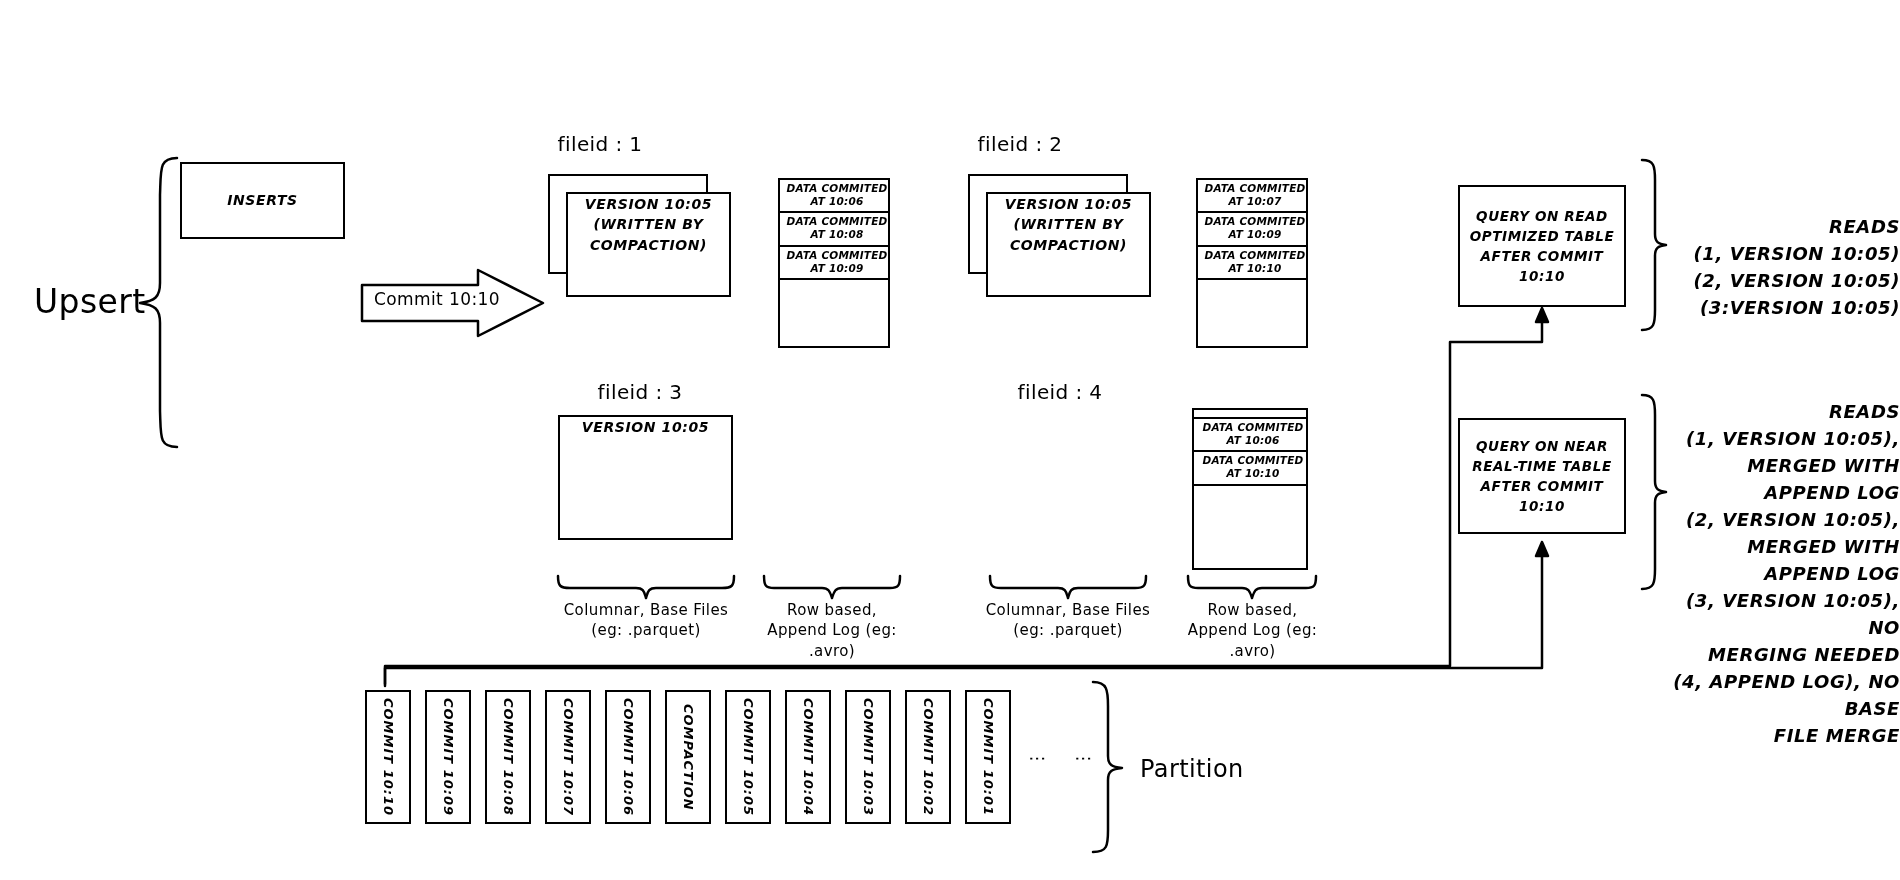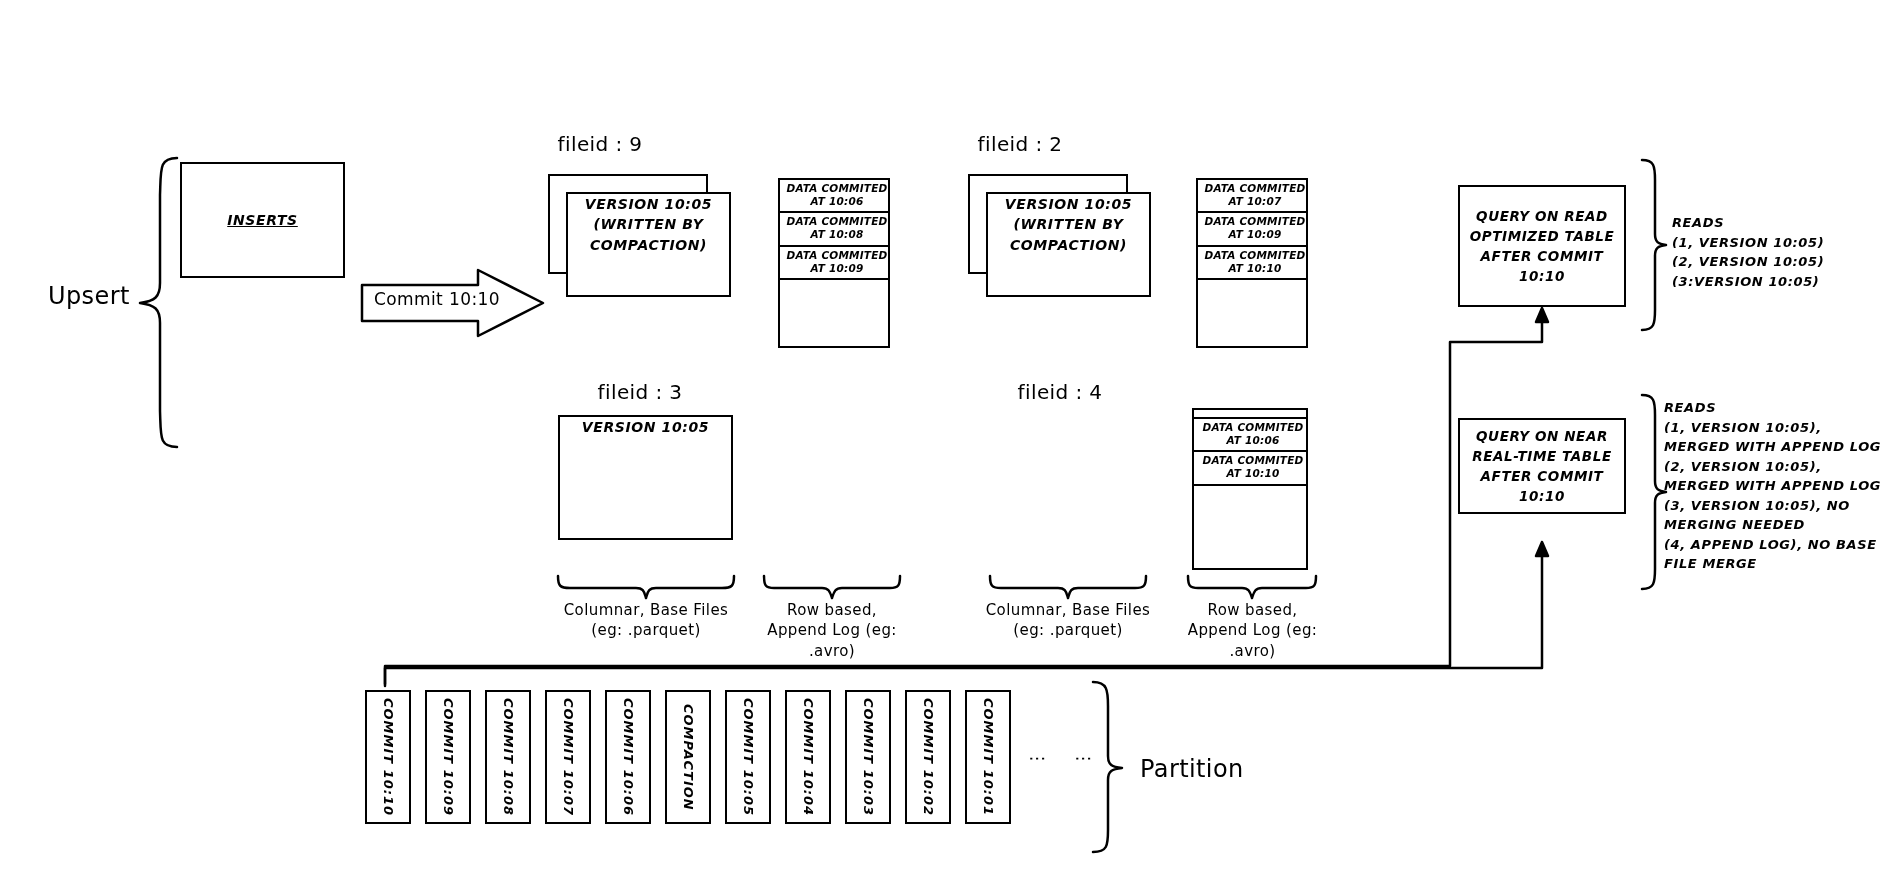--- a/index.html
+++ b/index.html
@@ -42,22 +42,22 @@
     border: 2.5px solid #000;
     background: #fff;
     display: flex;
     align-items: center;
     justify-content: center;
     text-align: center;
   }
   .box-label { line-height: 1.3; }
 
   
-  #upsert-label { left: 48px; top: 282px; font-size: 24px; }
-  #inserts-box { left: 180px; top: 162px; width: 165px; height: 116px; text-decoration: underline; }
+  #upsert-label { left: 34px; top: 282px; font-size: 33px; }
+  #inserts-box { left: 180px; top: 162px; width: 165px; height: 77px; }
   #updates-box { left: 180px; top: 345px; width: 165px; height: 95px; }
   #inserts-box .box-label, #updates-box .box-label { font-size: 14px; }
 
   
   #commit-arrow { left: 360px; top: 268px; width: 185px; height: 70px; }
   #commit-arrow-text {
     left: 372px; top: 289px; width: 130px;
     text-align: center; font-size: 17px;
   }
 
@@ -99,21 +99,21 @@
   
   .caption {
     font-size: 15px; text-align: center; line-height: 1.35;
   }
 
   
   .query-box .box-label { font-size: 13.5px; line-height: 1.5; }
 
   
   .reads-text {
-    font-size: 13px; text-align: left; line-height: 1.5;
+    font-size: 18px; text-align: right; line-height: 1.5;
   }
 
   
   .tl-cell {
     border: 2.5px solid #000;
     background: #fff;
     position: absolute;
     display: flex;
     align-items: center;
     justify-content: center;
@@ -159,21 +159,21 @@
   <div class="abs box" id="inserts-box">
     <div class="box-label hand-bold">INSERTS</div>
   </div>
 
 
   <svg class="ink" id="commit-arrow" viewBox="0 0 185 70" width="185" height="70">
     <polygon points="2,17 118,17 118,2 183,35 118,68 118,53 2,53"></polygon>
   </svg>
   <div class="abs hand-thin" id="commit-arrow-text">Commit 10:10</div>
 
-  <div class="abs fileid-label hand-thin" style="left:520px; top:132px; width:160px;">fileid : 9</div>
+  <div class="abs fileid-label hand-thin" style="left:520px; top:132px; width:160px;">fileid : 1</div>
 
   <div class="abs card-back" style="left:548px; top:174px; width:160px; height:100px;"></div>
   <div class="abs card-front" style="left:566px; top:192px; width:165px; height:105px;">
     <div class="box-label hand-bold">
       <div>VERSION 10:05</div>
       <div>(WRITTEN BY</div>
       <div>COMPACTION)</div>
     </div>
   </div>
 
@@ -290,21 +290,21 @@
     <path d="M4 2 C 16 2, 17 8, 17 22 L17 76 C17 84, 20 86, 28 87 C20 88, 17 90, 17 98 L17 152 C17 166, 16 172, 4 172"></path>
   </svg>
 
   <div class="abs reads-text hand-bold" style="left:1672px; top:213px; width:228px;">
     <div>READS</div>
     <div>(1, VERSION 10:05)</div>
     <div>(2, VERSION 10:05)</div>
     <div>(3:VERSION 10:05)</div>
   </div>
 
-  <div class="abs box query-box" style="left:1458px; top:418px; width:168px; height:96px;">
+  <div class="abs box query-box" style="left:1458px; top:418px; width:168px; height:116px;">
     <div class="box-label hand-bold">
       <div>QUERY ON NEAR</div>
       <div>REAL-TIME TABLE</div>
       <div>AFTER COMMIT</div>
       <div>10:10</div>
     </div>
   </div>
 
   <svg class="ink" style="left:1638px; top:393px;" width="30" height="200" viewBox="0 0 30 200">
     <path d="M4 2 C 16 2, 17 8, 17 22 L17 88 C17 96, 20 98, 28 99 C20 100, 17 102, 17 110 L17 176 C17 190, 16 196, 4 196"></path>

